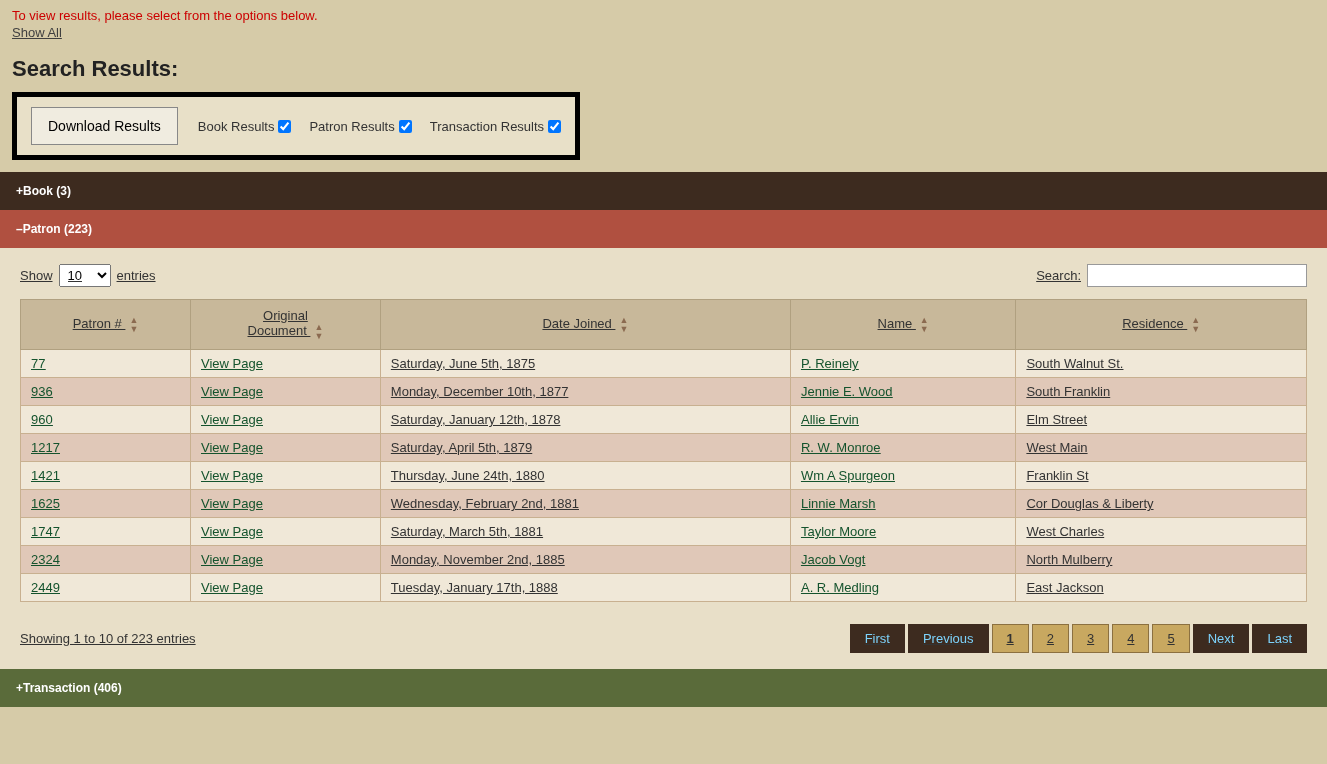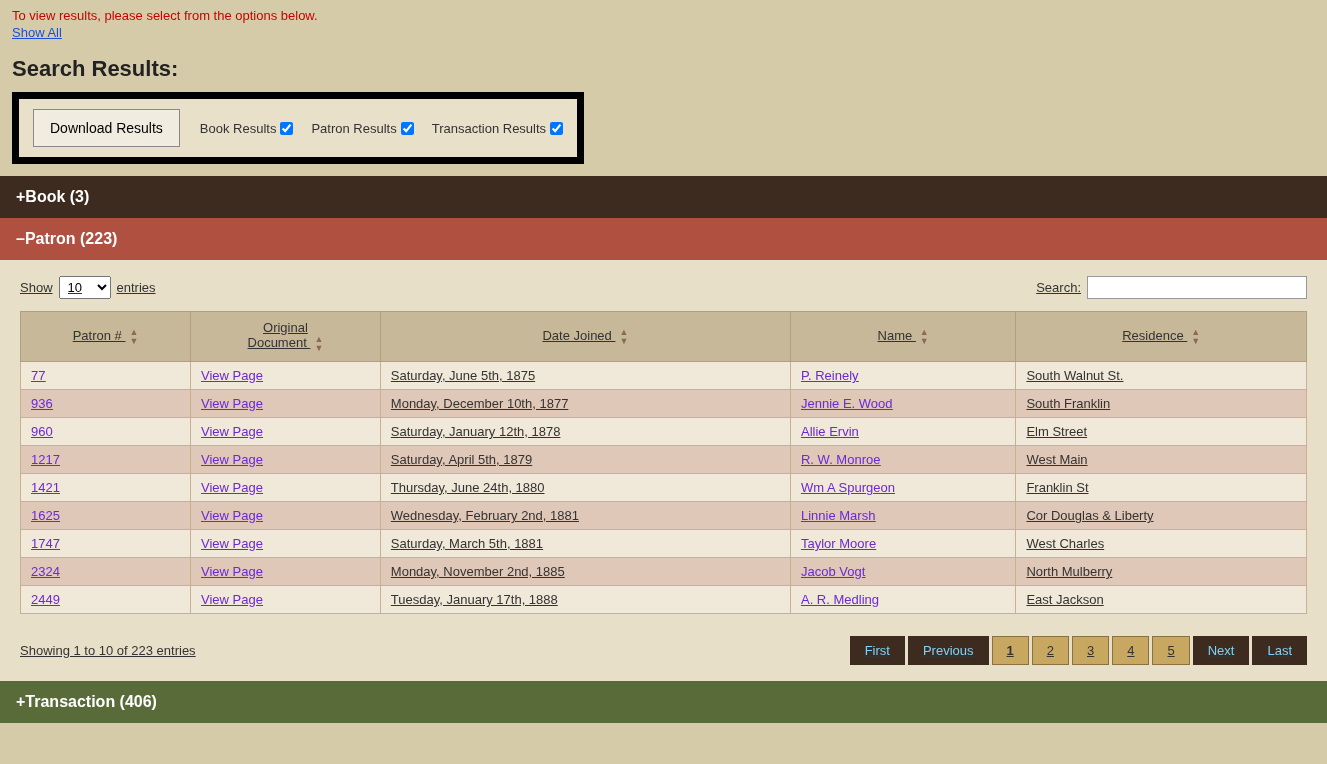--- a/index.html
+++ b/index.html
@@ -10,35 +10,35 @@
       color: #333;
       min-height: 764px;
       width: 1327px;
     }
     .top-notice {
       padding: 8px 12px 2px 12px;
       color: #c00;
       font-size: 13px;
     }
     .show-all-link {
-      color: #1d4ed8;
+      color: #404040;
       text-decoration: underline;
       cursor: pointer;
       display: block;
       padding: 0 12px 8px 12px;
     }
     .page-title {
       font-size: 22px;
       font-weight: bold;
       padding: 8px 12px 10px 12px;
       color: #222;
     }
     .toolbar {
       margin: 0 12px 12px 12px;
-      border: 7px solid #000000;
+      border: 5px solid #000000;
       background: #e8e0c8;
       padding: 10px 14px;
       display: inline-flex;
       align-items: center;
       gap: 20px;
     }
     .download-btn {
       background: #f0ece0;
       border: 1px solid #888;
       padding: 10px 16px;
@@ -56,21 +56,21 @@
       align-items: center;
       gap: 4px;
       font-size: 13px;
     }
     .checkbox-item input[type=checkbox] {
       margin: 0;
     }
     .section-header {
       width: 100%;
       padding: 12px 16px;
-      font-size: 16px;
+      font-size: 12px;
       font-weight: bold;
       color: #fff;
       cursor: pointer;
       user-select: none;
     }
     .section-book {
       background-color: #3d2b1f;
     }
     .section-patron {
       background-color: #b05040;
@@ -139,21 +139,21 @@
       background: #f0e8d8;
     }
     tbody tr:nth-child(even) {
       background: #e0c8b8;
     }
     tbody td {
       padding: 6px 10px;
       border: 1px solid #c8b090;
     }
     tbody td a {
-      color: #6d28d9;
+      color: #14532d;
       text-decoration: underline;
       cursor: pointer;
     }
     .table-footer {
       display: flex;
       justify-content: space-between;
       align-items: center;
       margin-top: 22px;
     }
     .showing-info {

